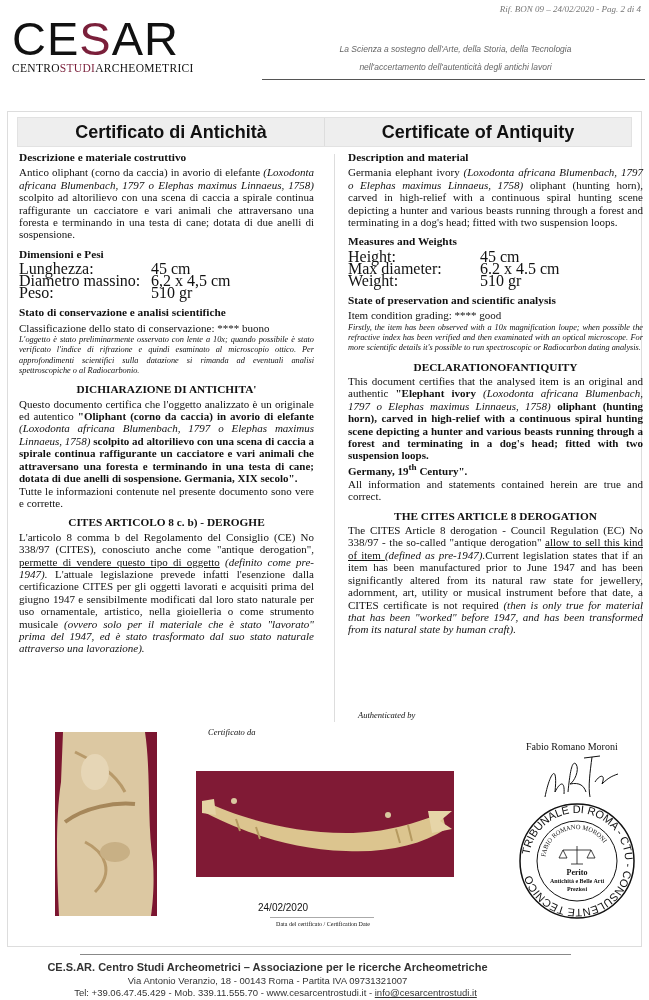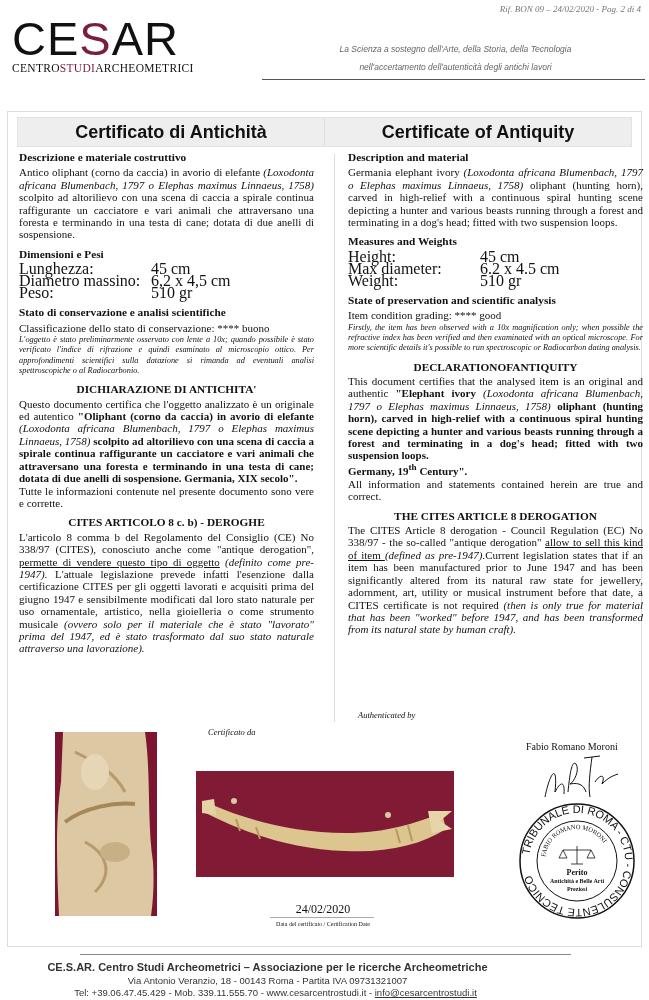--- a/index.html
+++ b/index.html
@@ -30,21 +30,21 @@
   .grade{font-size:11px;margin-bottom:1px;}
   .note{font-size:8.3px;line-height:10.3px;font-style:italic;}
   .u{text-decoration:underline;}
   .photo1{position:absolute;left:47px;top:620px;width:102px;height:184px;background:#7b1530;overflow:hidden;}
   .photo2{position:absolute;left:188px;top:659px;width:258px;height:106px;background:#801a35;overflow:hidden;}
   .cap{position:absolute;font-size:8.5px;font-style:italic;}
   .cap1{left:200px;top:615px;} .cap2{left:350px;top:598px;}
   .sign-name{position:absolute;left:518px;top:629px;font-size:10px;}
   .sig{position:absolute;left:532px;top:640px;}
   .seal{position:absolute;left:510px;top:690px;}
-  .date{position:absolute;left:250px;top:790px;width:130px;text-align:center;font-family:Liberation Serif, serif;font-size:12px;}
+  .date{position:absolute;left:250px;top:790px;width:130px;font-family:Liberation Sans, sans-serif;font-size:10px;}
   .date-rule{position:absolute;left:262px;top:805px;width:104px;border-top:1px solid #aaa;}
   .date-cap{position:absolute;left:250px;top:809px;width:130px;text-align:center;font-size:6px;}
   .foot-rule{position:absolute;left:80px;top:954px;width:491px;border-top:1px solid #888;}
   .foot{position:absolute;left:0;width:535px;text-align:center;font-family:"Liberation Sans",sans-serif;color:#333;}
   .f1{top:961px;font-size:11px;font-weight:bold;}
   .f2{top:975px;font-size:9.5px;}
   .f3{top:987px;font-size:9.5px;margin-left:8px;}
   .f3 .mail{text-decoration:underline;}
 </style>
 </head>
@@ -127,21 +127,21 @@
         <tr>
               <td>Weight:</td>
               <td>510 gr</td>
             </tr>
       </tbody>
         </table>
     </div>
     <div class="sec">
       <h3>State of preservation and scientific analysis</h3>
       <p class="grade">Item condition grading: **** good</p>
-      <p class="note">Firstly, the item has been observed with a 10x magnification only; when possible the refractive index has been verified and then examinated with an optical microscope. For more scientific details it's possible to run spectroscopic or Radiocarbon dating analysis.</p>
+      <p class="note">Firstly, the item has been observed with a 10x magnification loupe; when possible the refractive index has been verified and then examinated with an optical microscope. For more scientific details it's possible to run spectroscopic or Radiocarbon dating analysis.</p>
     </div>
     <div class="sec">
       <h4>DECLARATIONOFANTIQUITY</h4>
       <p><span>This document certifies that the analysed item is an original and authentic </span><b>"Elephant ivory </b><i>(Loxodonta africana Blumenbach, 1797 o Elephas maximus Linnaeus, 1758)</i><b> oliphant (hunting horn), carved in high-relief with a continuous spiral hunting scene depicting a hunter and various beasts running through a forest and terminating in a dog's head; fitted with two suspension loops.</b><br><b><span>Germany, 19</span><sup>th</sup><span> Century".</span></b></p>
       <p>All information and statements contained herein are true and correct.</p>
     </div>
     <div class="sec">
       <h4>THE CITES ARTICLE 8 DEROGATION</h4>
       <p><span>The CITES Article 8 derogation - Council Regulation (EC) No 338/97 - the so-called "antique derogation" </span><span class="u">allow to sell this kind of item </span><i>(defined as pre-1947).</i><span>Current legislation states that if an item has been manufactured prior to June 1947 and has been significantly altered from its natural raw state for jewellery, adornment, art, utility or musical instrument before that date, a CITES certificate is not required </span><i>(then is only true for material that has been "worked" before 1947, and has been transformed from its natural state by human craft).</i></p>
     </div>

